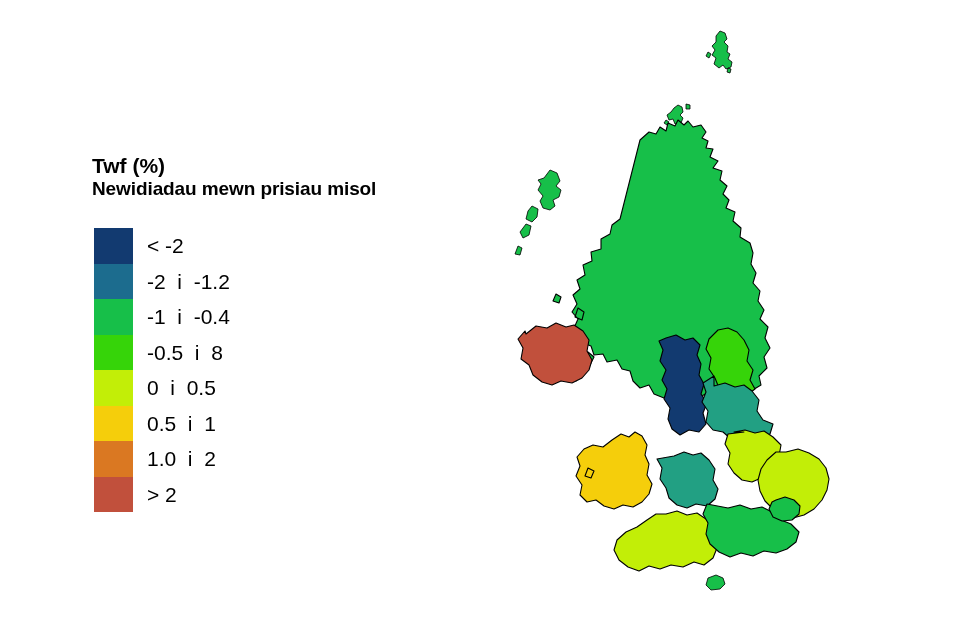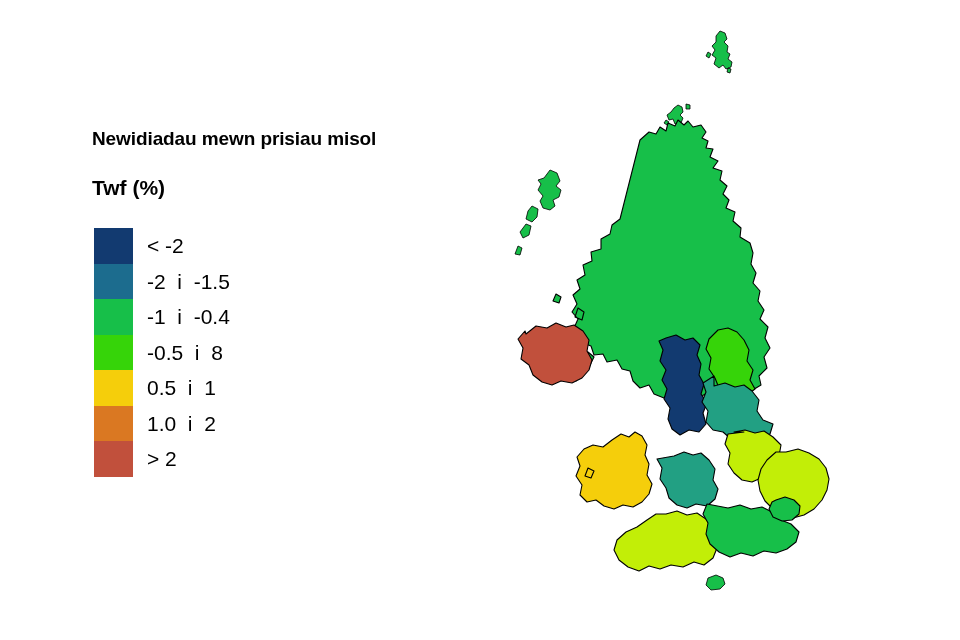--- a/index.html
+++ b/index.html
@@ -85,46 +85,50 @@
   #uk-map .islet {
     stroke-width: 0.8;
   }
 </style>
 </head>
 <body>
 
 <div id="root">
 
   <div id="legend-panel">
+    <div id="legend-subtitle">Twf (%)</div>
     <div id="legend-title">Newidiadau mewn prisiau misol</div>
-    <div id="legend-subtitle">Twf (%)</div>
 
     <div id="legend-scale">
 
       <div class="legend-row">
         <span class="legend-swatch" style="background:#123a70;"></span>
         <span class="legend-label">&lt; -2</span>
       </div>
 
       <div class="legend-row">
         <span class="legend-swatch" style="background:#1c6c8e;"></span>
-        <span class="legend-label">-2  i  -1.5</span>
+        <span class="legend-label">-2  i  -1.2</span>
       </div>
 
 
       <div class="legend-row">
         <span class="legend-swatch" style="background:#17bf49;"></span>
         <span class="legend-label">-1  i  -0.4</span>
       </div>
 
       <div class="legend-row">
         <span class="legend-swatch" style="background:#36d409;"></span>
         <span class="legend-label">-0.5  i  8</span>
       </div>
 
+      <div class="legend-row">
+        <span class="legend-swatch" style="background:#c2ee07;"></span>
+        <span class="legend-label">0  i  0.5</span>
+      </div>
 
       <div class="legend-row">
         <span class="legend-swatch" style="background:#f5ce0b;"></span>
         <span class="legend-label">0.5  i  1</span>
       </div>
 
 
       <div class="legend-row">
         <span class="legend-swatch" style="background:#da7822;"></span>
         <span class="legend-label">1.0  i  2</span>

